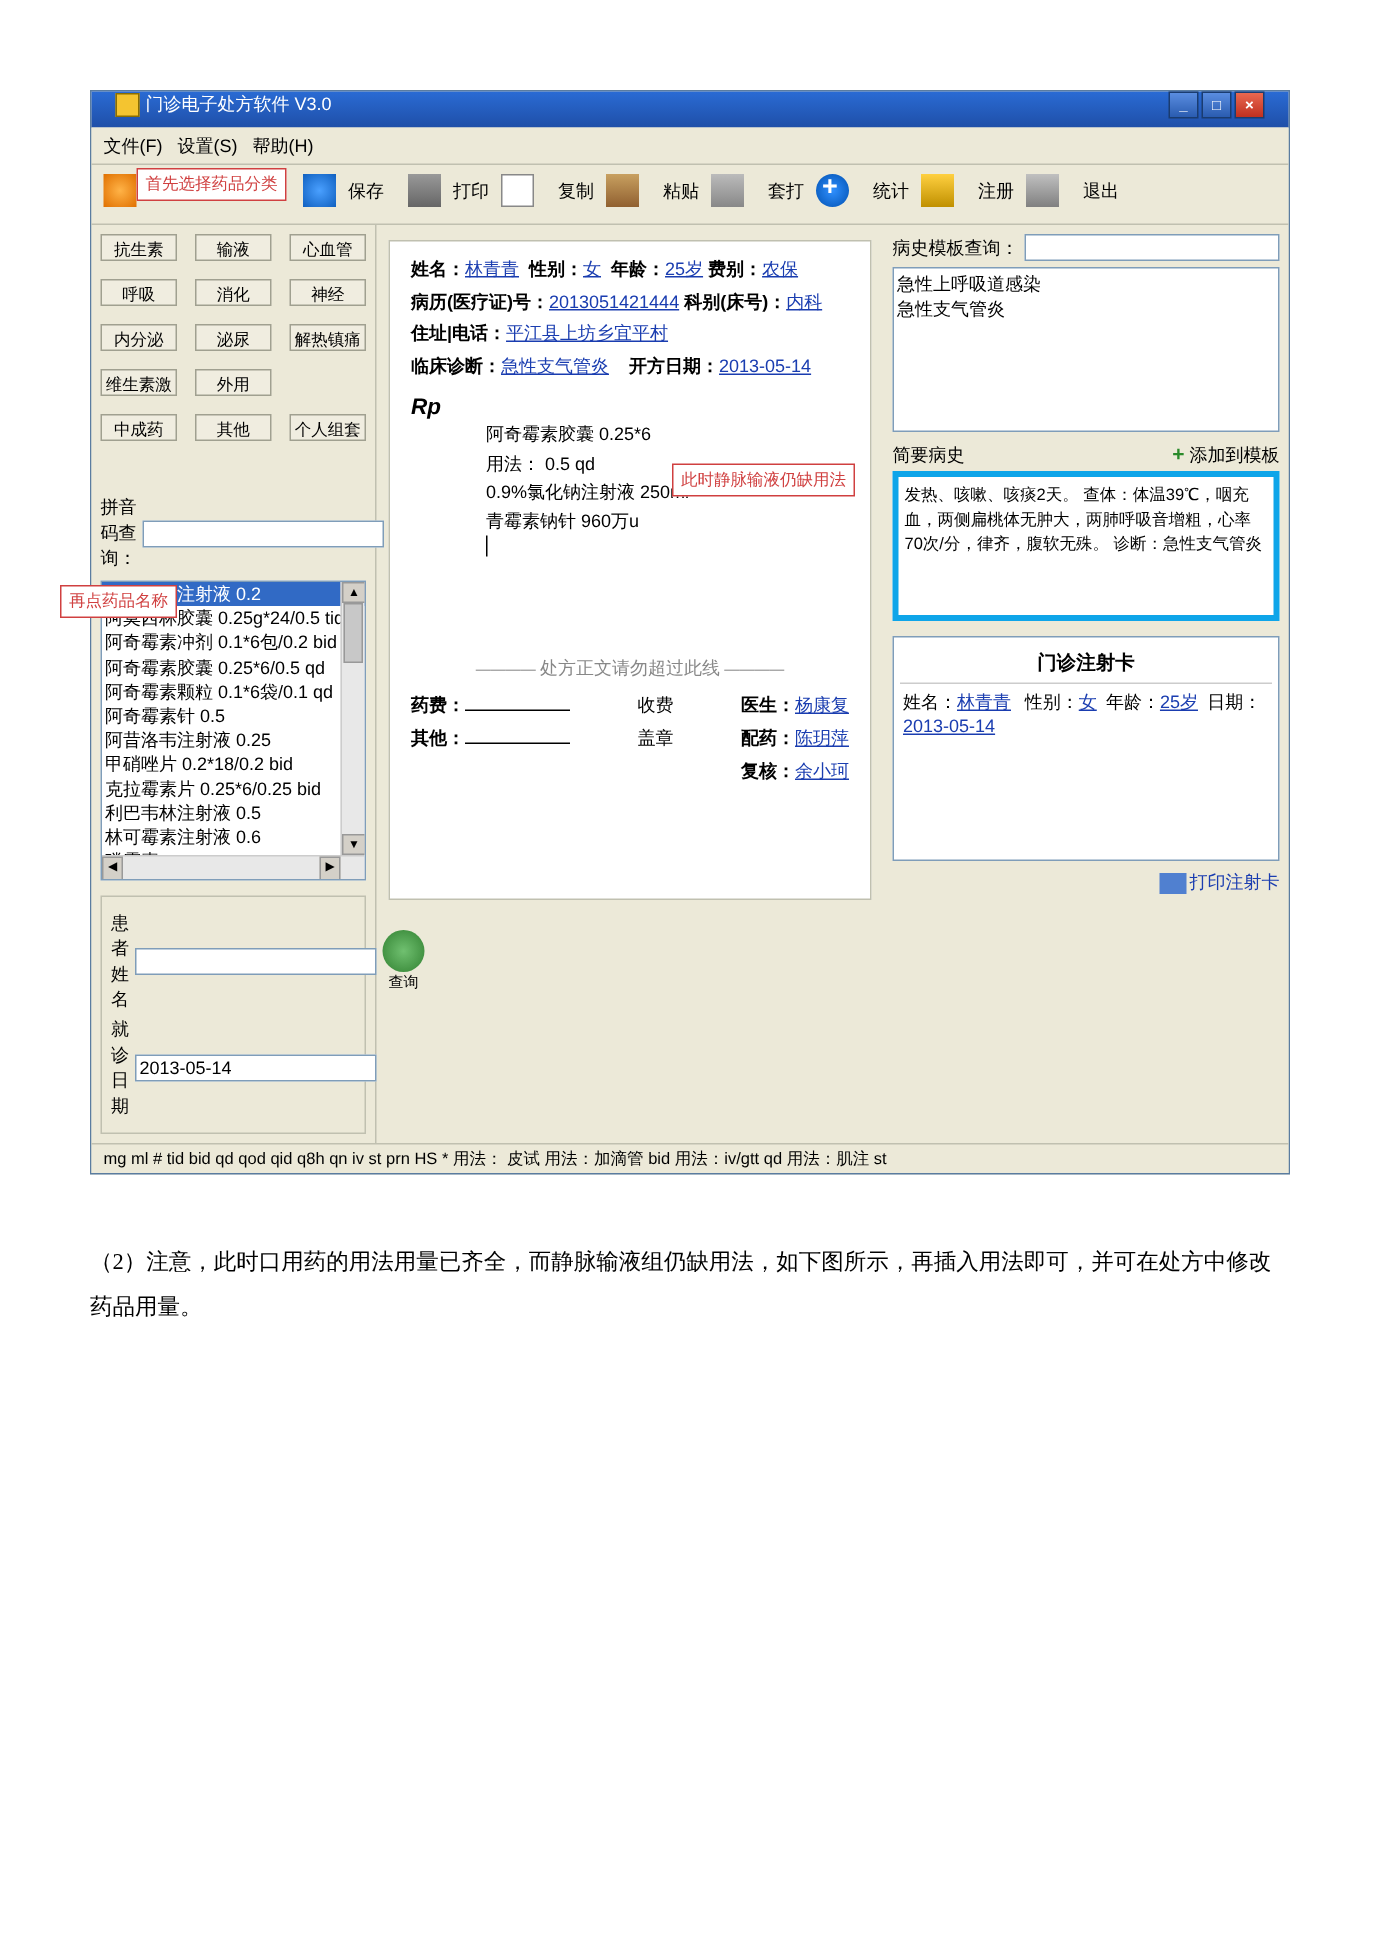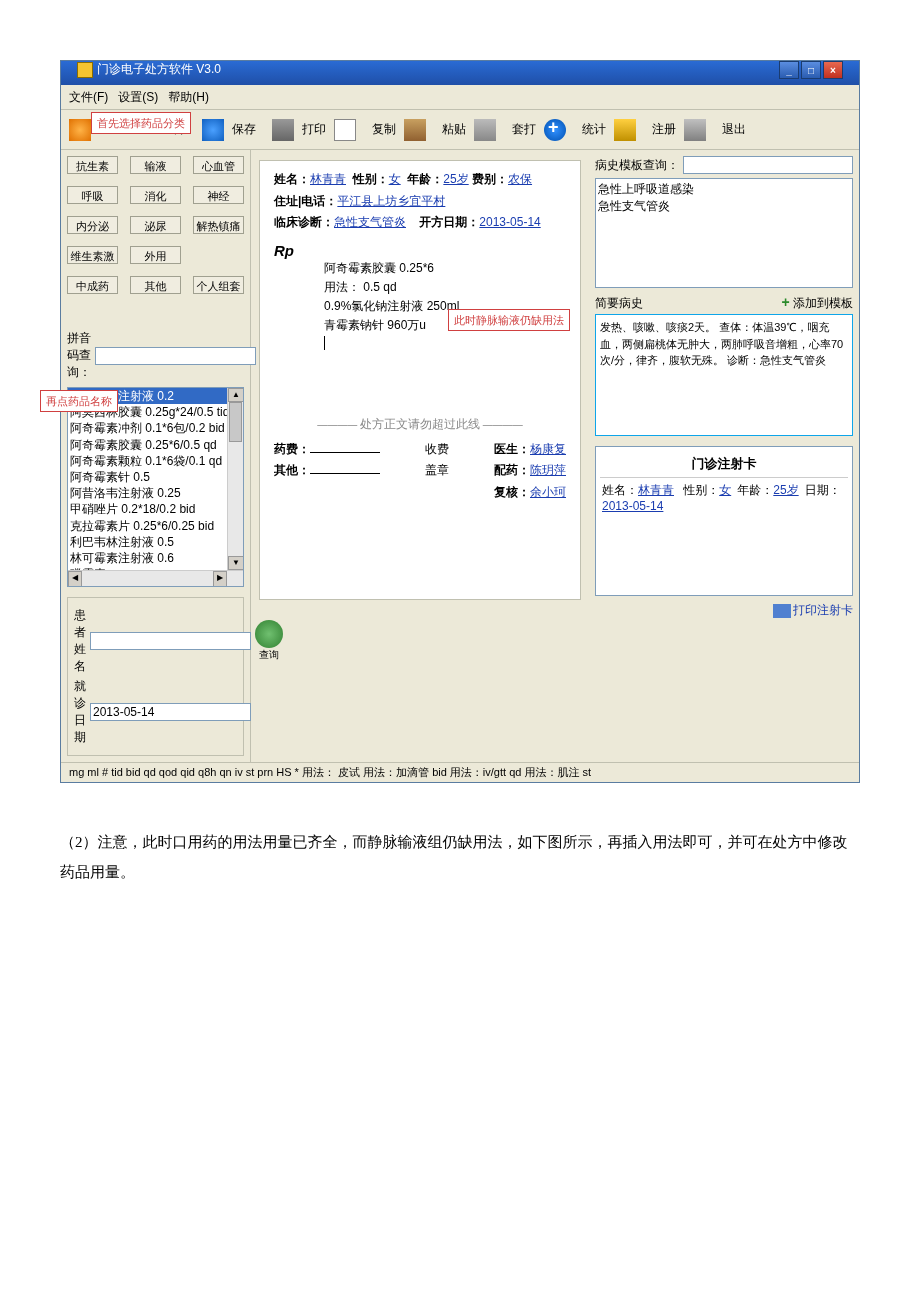--- a/index.html
+++ b/index.html
@@ -7,21 +7,21 @@
 .page{padding:60px}
 .app-window{border:1px solid #5a7ca0;background:#ece9d8}
 .titlebar{background:linear-gradient(#2a6bd4,#1f4fa8);color:#fff;height:24px;display:flex;align-items:flex-start;padding:0 16px;justify-content:space-between}
 .titlebar .t-left{display:flex;align-items:center;gap:4px}
 .titlebar .t-icon{width:16px;height:16px;background:#f4c430;border:1px solid #8a6d00}
 .win-controls{display:flex;gap:2px}
 .win-btn{width:20px;height:18px;background:linear-gradient(#5a8de0,#2a5cb0);border:1px solid #1a3c70;color:#fff;display:flex;align-items:center;justify-content:center;font-size:10px;font-weight:bold}
 .win-close{background:linear-gradient(#e86850,#c03020)}
 .menubar{background:#ece9d8;height:20px;display:flex;align-items:center;padding:12px 4px;gap:2px;border-bottom:1px solid #c0c0b0}
 .menu-item{padding:2px 4px}
-.toolbar{background:#ece9d8;height:40px;display:flex;align-items:center;padding:0 4px;border-bottom:1px solid #c0c0b0;position:relative}
+.toolbar{background:#ece9d8;height:40px;display:flex;padding:0 4px;border-bottom:1px solid #c0c0b0;position:relative}
 .tb-btn{display:flex;align-items:center;gap:16px;padding:2px 4px;height:34px}
 .tb-icon{width:22px;height:22px;display:inline-block}
 .tb-text{font-size:12px}
 .i-new{background:radial-gradient(circle,#ffb347,#e07000)}
 .i-open{background:radial-gradient(circle,#4aa0ff,#1060c0)}
 .i-print{background:linear-gradient(#999,#666)}
 .i-copy{background:#fff;border:1px solid #888}
 .i-paste{background:linear-gradient(#c8a060,#906030)}
 .i-split{background:linear-gradient(#bbb,#888)}
 .i-plus{background:radial-gradient(circle,#3090ff,#0050b0);border-radius:50%;position:relative}
@@ -62,21 +62,21 @@
 .rx-divider{text-align:center;color:#888;font-size:10px;margin-top:60px}
 .rx-footer{display:flex;justify-content:space-between;margin-top:6px;font-size:12px;line-height:1.8}
 .rx-footer .uline{display:inline-block;border-bottom:1px solid #000;min-width:70px}
 .right-panel{width:270px;padding:6px}
 .tpl-row{display:flex;align-items:center;gap:4px}
 .tpl-row input{flex:1;border:1px solid #7f9db9;height:18px}
 .tpl-list{border:1px solid #7f9db9;background:#fff;height:110px;margin-top:4px;padding:2px;font-size:11px;line-height:1.4}
 .hist-head{display:flex;justify-content:space-between;align-items:center;margin-top:6px}
 .add-tpl{color:#000}
 .plus-ic{color:#2a8a2a;font-weight:bold;font-size:14px}
-.hist-box{border:1px solid #0ea5e9;background:#fff;height:122px;margin-top:2px;padding:4px;font-size:11px;line-height:1.5}
+.hist-box{border:4px solid #0ea5e9;background:#fff;height:100px;margin-top:2px;padding:4px;font-size:11px;line-height:1.5}
 .inj-card{border:1px solid #7f9db9;background:#fff;margin-top:10px;min-height:150px;padding:4px}
 .inj-title{text-align:center;font-weight:bold;border-bottom:1px solid #ccc;padding:4px 0;font-size:13px}
 .inj-info{font-size:11px;padding:4px 2px}
 .print-inj{text-align:right;margin-top:6px;color:#1a3db0;font-size:12px}
 .print-inj .picon{display:inline-block;width:18px;height:14px;background:#5080d0;vertical-align:middle;margin-right:2px}
 .status-bar{background:#ece9d8;border-top:1px solid #c0c0b0;height:20px;display:flex;align-items:center;padding:0 8px;font-size:11px;gap:6px;white-space:nowrap;overflow:hidden}
 .below-text{margin-top:44px;font-size:15px;line-height:2;font-family:"SimSun"}
 </style>
 </head>
 <body>
@@ -206,20 +206,21 @@
               <span>就诊日期</span>
               <input value="2013-05-14" style="">
             </div>
     </div>
   </div>
 
   <div class="center-panel">
     <div class="rx-paper">
       <div class="rx-info">
         <div><b>姓名：</b><span class="u">林青青</span>&nbsp;&nbsp;<b>性别：</b><span class="u">女</span>&nbsp;&nbsp;<b>年龄：</b><span class="u">25岁</span>&nbsp;<b>费别：</b><span class="u">农保</span></div>
+        <div><b>病历(医疗证)号：</b><span class="u">2013051421444</span>&nbsp;<b>科别(床号)：</b><span class="u">内科</span></div>
         <div><b>住址|电话：</b><span class="u">平江县上坊乡宜平村</span></div>
         <div><b>临床诊断：</b><span class="u">急性支气管炎</span>&nbsp;&nbsp;&nbsp;&nbsp;<b>开方日期：</b><span class="u">2013-05-14</span></div>
       </div>
       <div class="rx-body">
         <div class="rp-label">Rp</div>
         <div class="rx-lines" id="rx-lines">
                 <div>阿奇霉素胶囊   0.25*6</div>
                 <div>   用法：  0.5    qd</div>
                 <div>0.9%氯化钠注射液   250ml</div>
                 <div>青霉素钠针   960万u</div>

